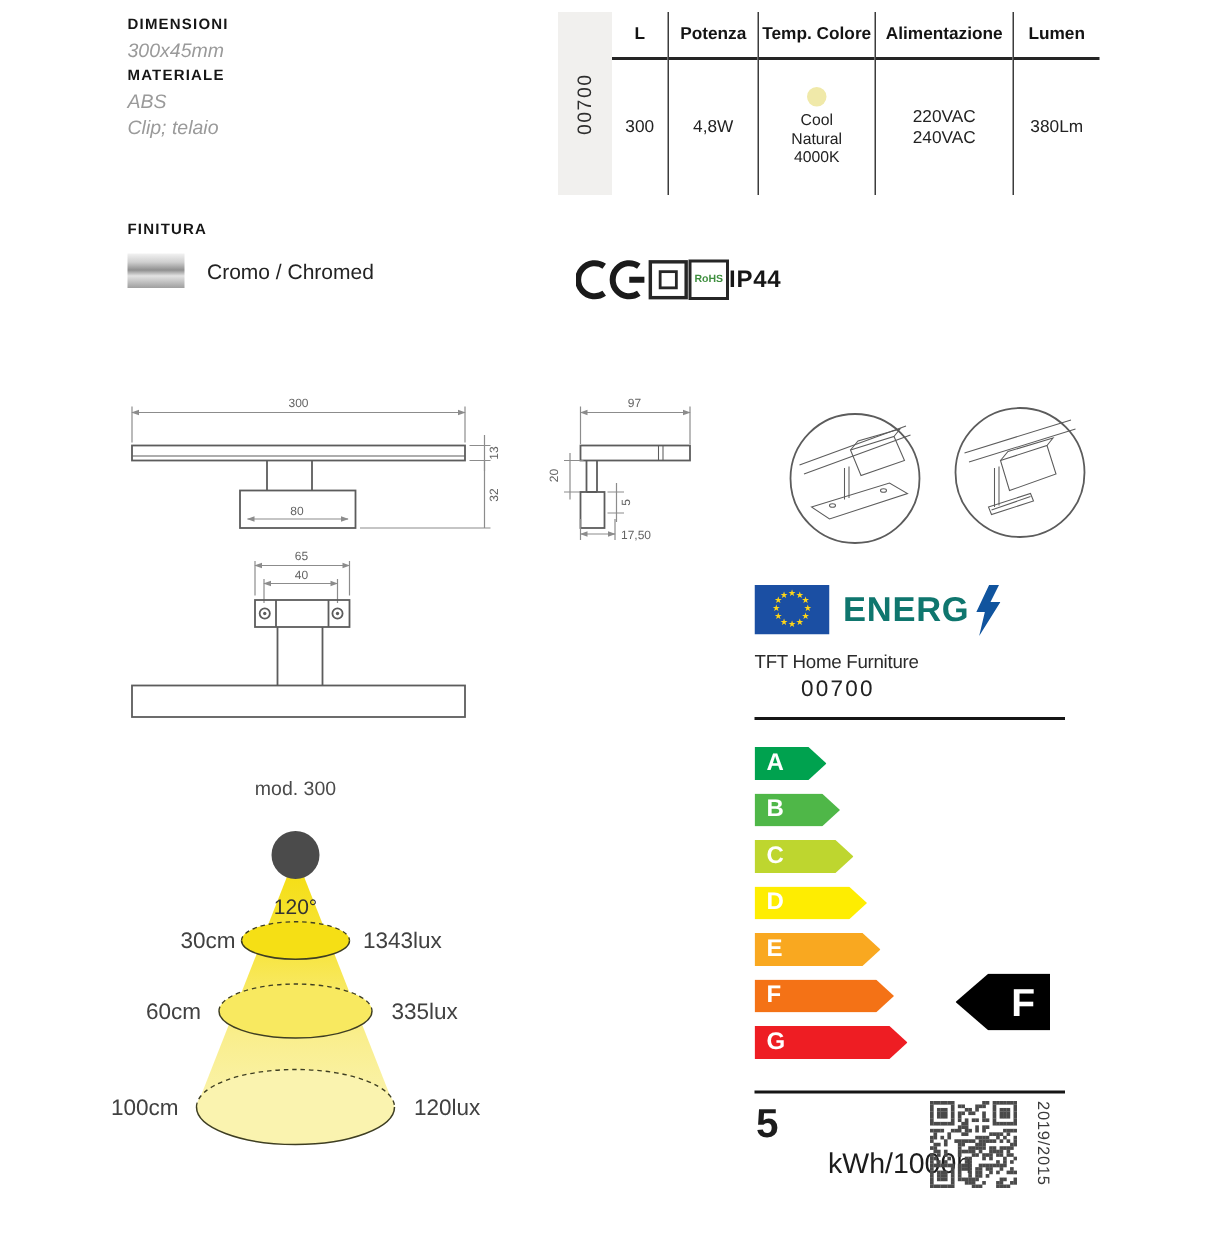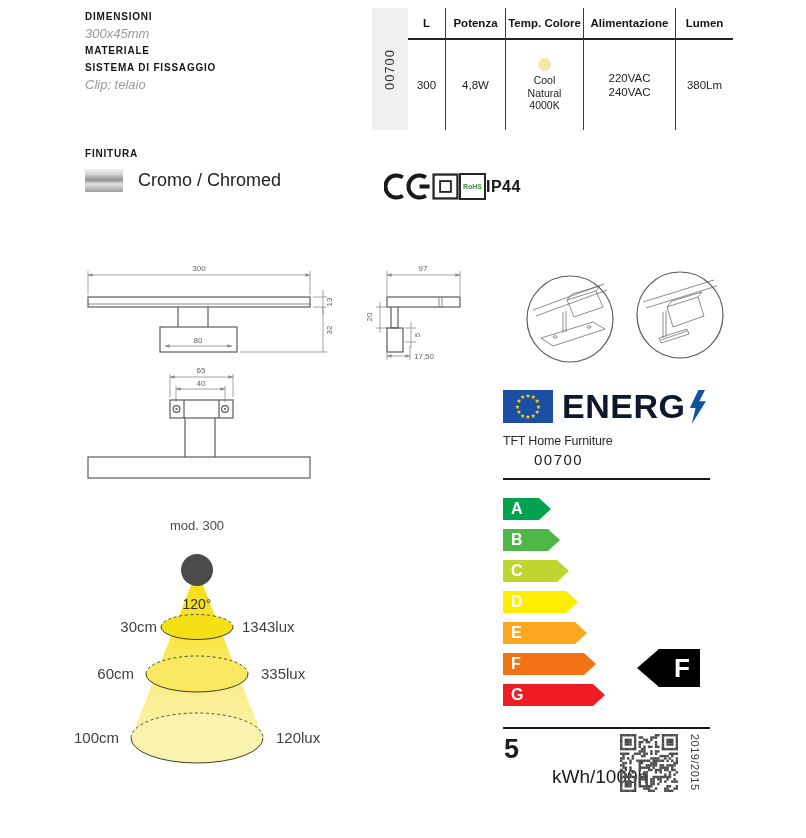--- a/index.html
+++ b/index.html
@@ -7,21 +7,21 @@
   .page { position:relative; width:806px; height:838px; background:#fff; overflow:hidden; }
 
   
   .specs { position:absolute; left:85px; top:8px; }
   .spec-label { font-size:10px; font-weight:bold; letter-spacing:.8px; color:#161616; line-height:17px; }
   .spec-value { font-size:13px; font-style:italic; color:#9a9a9a; line-height:17px; }
   .finitura { position:absolute; left:85px; top:145px; }
   .finish-row { position:absolute; left:85px; top:169px; display:flex; align-items:center; gap:15px; }
   .chrome-swatch { width:38px; height:23px;
     background:linear-gradient(180deg,#f2f2f2 0%,#cfcfcf 25%,#8f8f8f 48%,#e3e3e3 65%,#9f9f9f 100%); }
-  .finish-value { font-size:18px; color:#232323; }
+  .finish-value { font-size:14px; color:#232323; }
 
   
   .table-wrap { position:absolute; left:372px; top:8px; display:flex; }
   .code-box { width:36px; height:122px; background:#f1f0ee; display:flex; align-items:center; justify-content:center; }
   .code-box span { transform:rotate(-90deg); font-size:13px; letter-spacing:1px; color:#2e2e2e; white-space:nowrap; }
   .spec-table { display:flex; }
   .col { display:flex; flex-direction:column; height:122px; }
   .col + .col { border-left:1.3px solid #3c3c3c; }
   .th { height:32px; display:flex; align-items:center; justify-content:center; font-weight:bold; font-size:11.5px; color:#141414; border-bottom:2px solid #252525; }
   .td { flex:1; display:flex; flex-direction:column; align-items:center; justify-content:center; font-size:11.5px; color:#222; text-align:center; }
@@ -38,21 +38,21 @@
   
   .drawings { position:absolute; left:55px; top:250px; }
   .shape { stroke:#5c5c5c; stroke-width:1.2; fill:none; }
   .thin  { stroke:#5c5c5c; stroke-width:.7; fill:none; }
   .dim   { stroke:#8c8c8c; stroke-width:.8; fill:none; }
   .dimtext { font-size:8px; fill:#636363; }
 
   
   .energy { position:absolute; left:500px; top:388px; width:215px; height:445px; }
   .e-head { position:absolute; left:3px; top:2px; display:flex; align-items:flex-start; }
-  .e-logo { font-size:34px; font-weight:bold; color:#0f172a; letter-spacing:.5px; line-height:33px; margin-left:9px; }
+  .e-logo { font-size:23px; font-weight:bold; color:#0f766e; letter-spacing:.5px; line-height:33px; margin-left:9px; }
   .e-supplier { position:absolute; left:3px; top:46px; font-size:12.5px; letter-spacing:-.2px; color:#2b2b2b; }
   .e-model { position:absolute; left:34px; top:63px; font-size:15px; letter-spacing:1.5px; color:#222; }
   .e-rule { position:absolute; left:3px; width:207px; border-top:2px solid #161616; }
   .eclasses { position:absolute; left:3px; top:110px; display:flex; flex-direction:column; gap:9px; }
   .earrow { height:22px; display:flex; align-items:center; padding-left:8px;
     clip-path:polygon(0 0, calc(100% - 12px) 0, 100% 50%, calc(100% - 12px) 100%, 0 100%); }
   .eletter { color:#fff; font-weight:bold; font-size:16px; line-height:1; }
   .rating-arrow { position:absolute; top:261px; left:137px; width:63px; height:38px; background:#000;
     clip-path:polygon(0 50%, 22px 0, 100% 0, 100% 100%, 22px 100%);
     display:flex; align-items:center; justify-content:flex-end; padding-right:10px;
@@ -73,21 +73,21 @@
 </style>
 </head>
 <body>
 
 <div class="page">
 
   <div class="specs">
     <div class="spec-label">DIMENSIONI</div>
     <div class="spec-value">300x45mm</div>
     <div class="spec-label">MATERIALE</div>
-    <div class="spec-label">SISTEMA DI FISSAGGIO</div>
+    <div class="spec-value">ABS</div>
     <div class="spec-value">Clip; telaio</div>
   </div>
   <div class="finitura spec-label">FINITURA</div>
   <div class="finish-row">
     <div class="chrome-swatch"></div>
     <div class="finish-value">Cromo / Chromed</div>
   </div>
 
   <div class="table-wrap">
     <div class="code-box">

